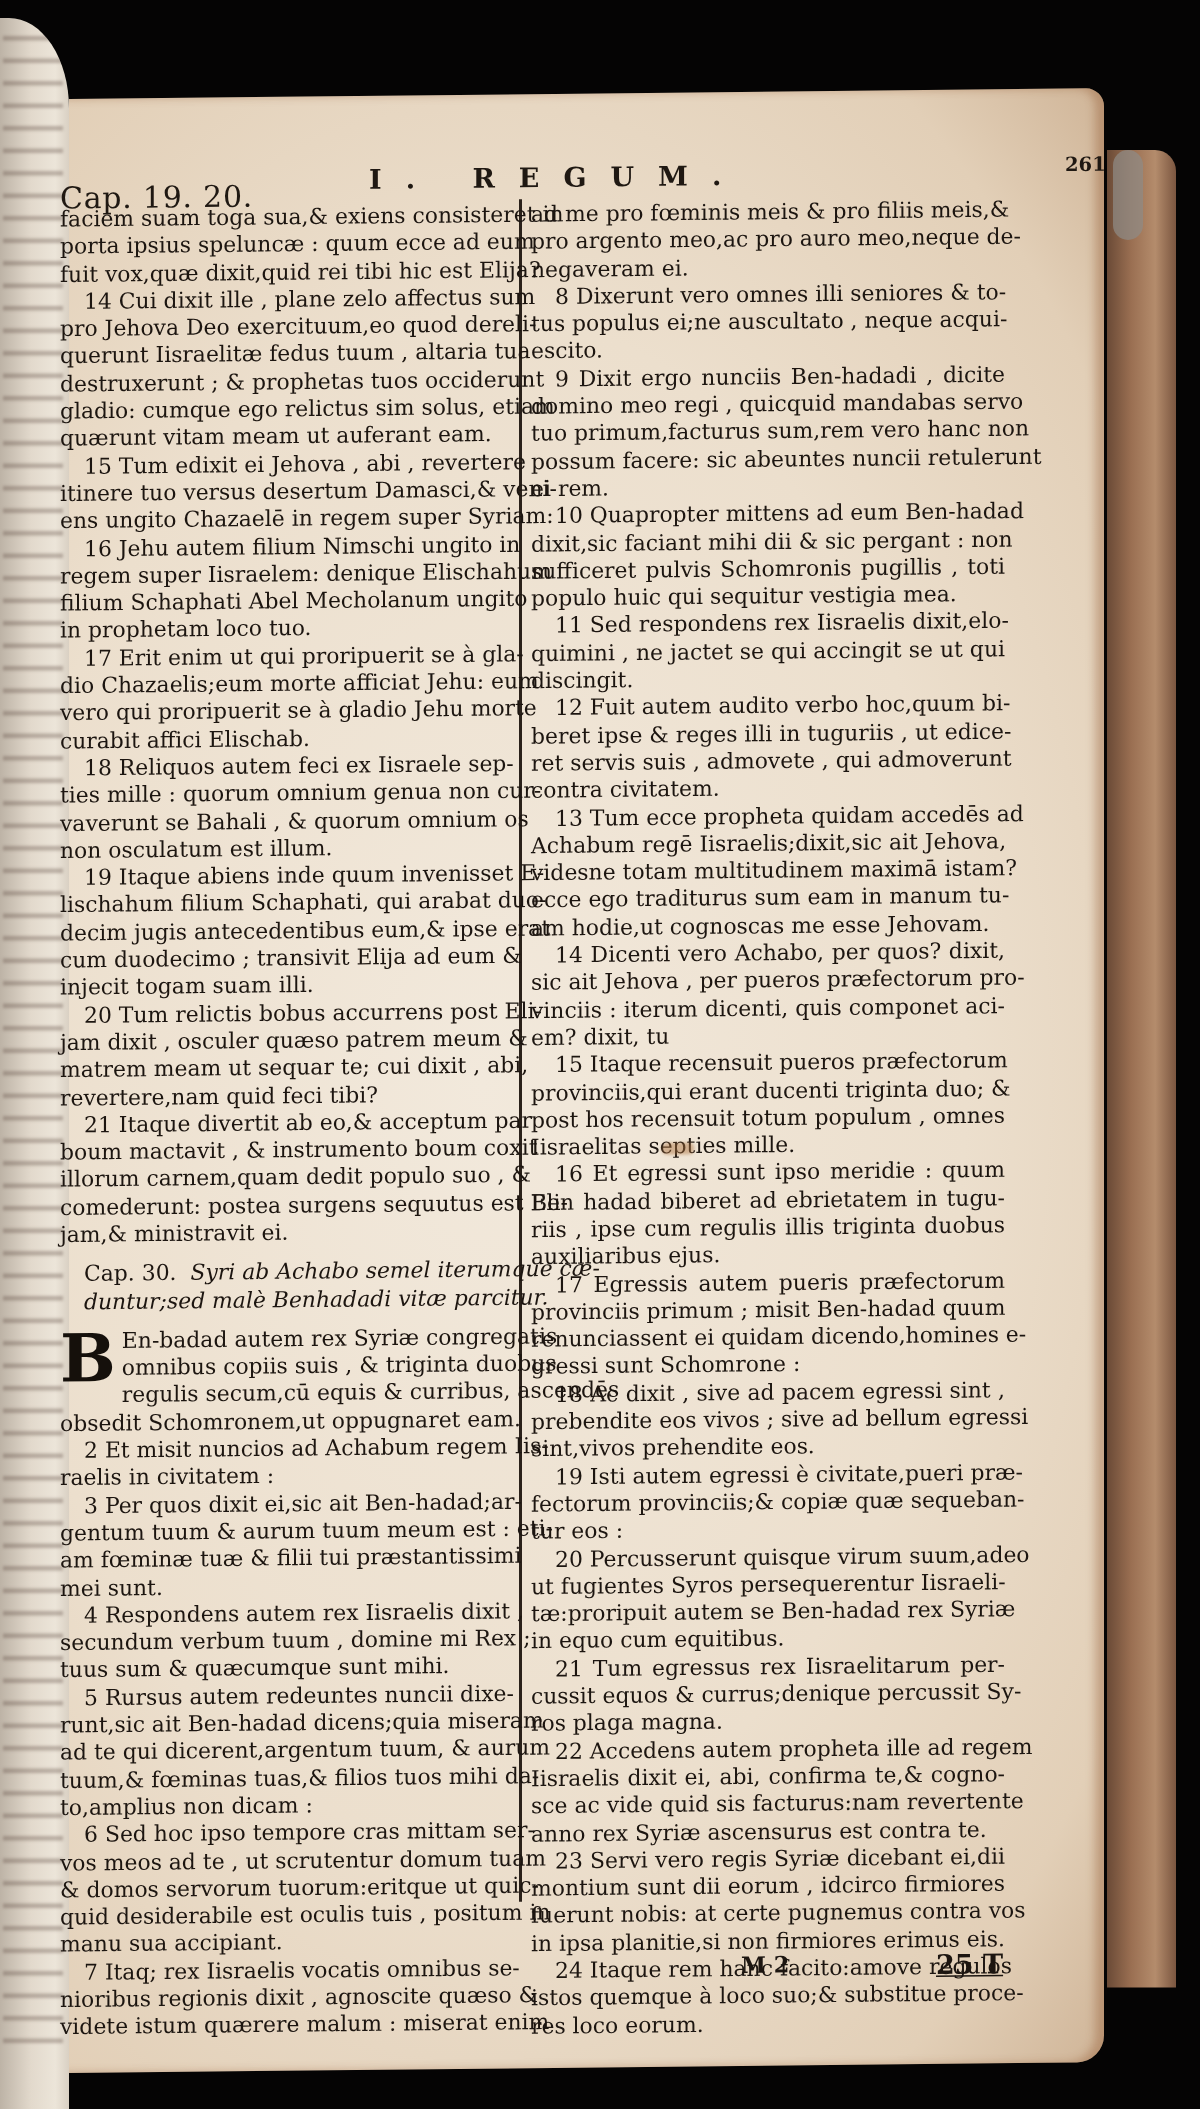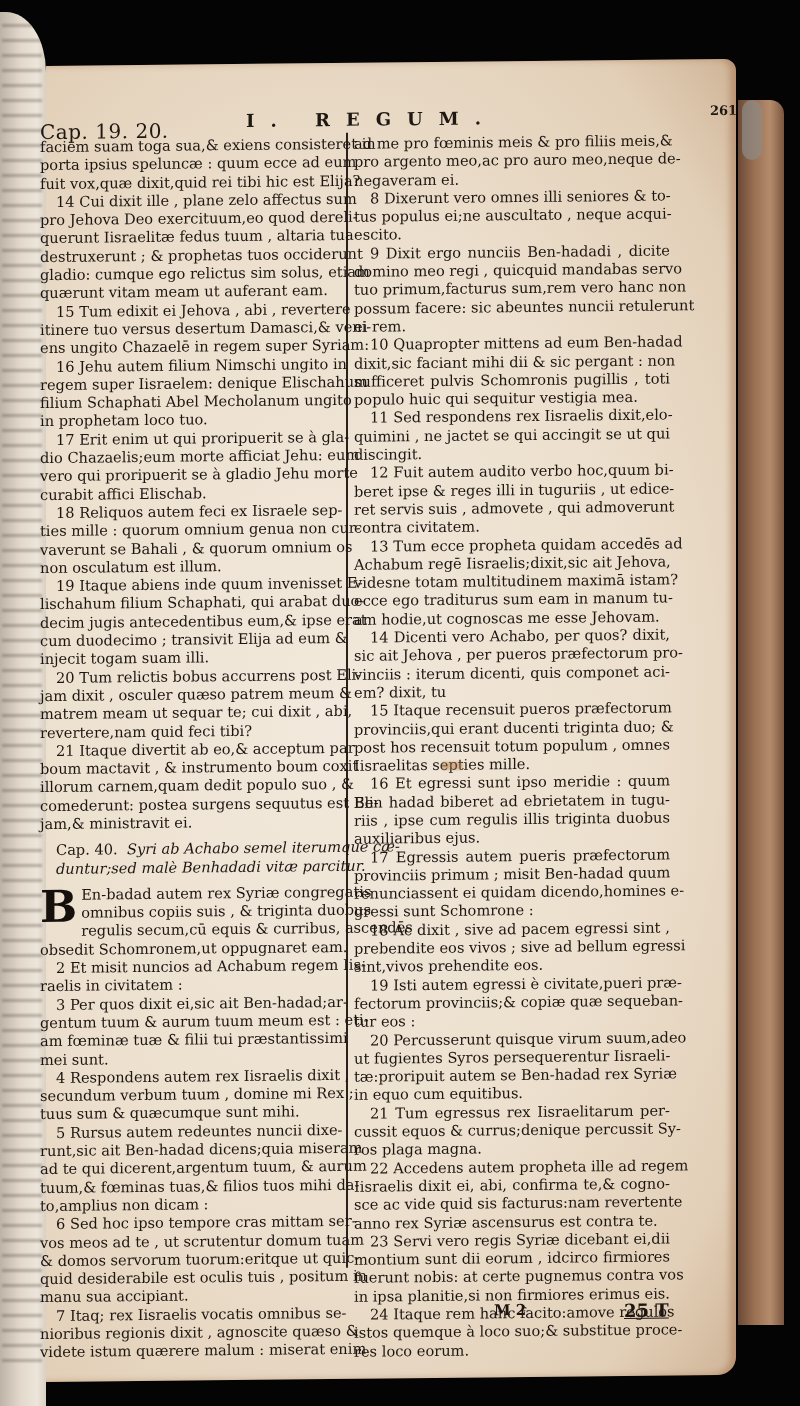--- a/index.html
+++ b/index.html
@@ -219,21 +219,21 @@
         <span class="line last">revertere,nam quid feci tibi?</span>
         <span class="line indent">21 Itaque divertit ab eo,&amp; acceptum par</span>
         <span class="line">boum mactavit , &amp; instrumento boum coxit</span>
         <span class="line">illorum carnem,quam dedit populo suo , &amp;</span>
         <span class="line">comederunt: postea surgens sequutus est Eli-</span>
         <span class="line last">jam,&amp; ministravit ei.</span>
       </div>
     <div class="gap"></div>
     <div class="cap-summary">
       <span class="line indent" style="text-align-last:justify">
-        <span class="cap-label">Cap. 40.</span>&nbsp;&nbsp;<span>Syri ab Achabo semel iterumque cæ-</span>
+        <span class="cap-label">Cap. 30.</span>&nbsp;&nbsp;<span>Syri ab Achabo semel iterumque cæ-</span>
       </span>
       <span class="line indent last">duntur;sed malè Benhadadi vitæ parcitur.</span>
     </div>
     <div class="gap"></div>
     <div>
       <span class="dropcap">B</span>
       <div id="ch20Lines">
           <span class="line">En-badad autem rex Syriæ congregatis</span>
           <span class="line">omnibus copiis suis , &amp; triginta duobus</span>
           <span class="line">regulis secum,cū equis &amp; curribus, ascendēs</span>

